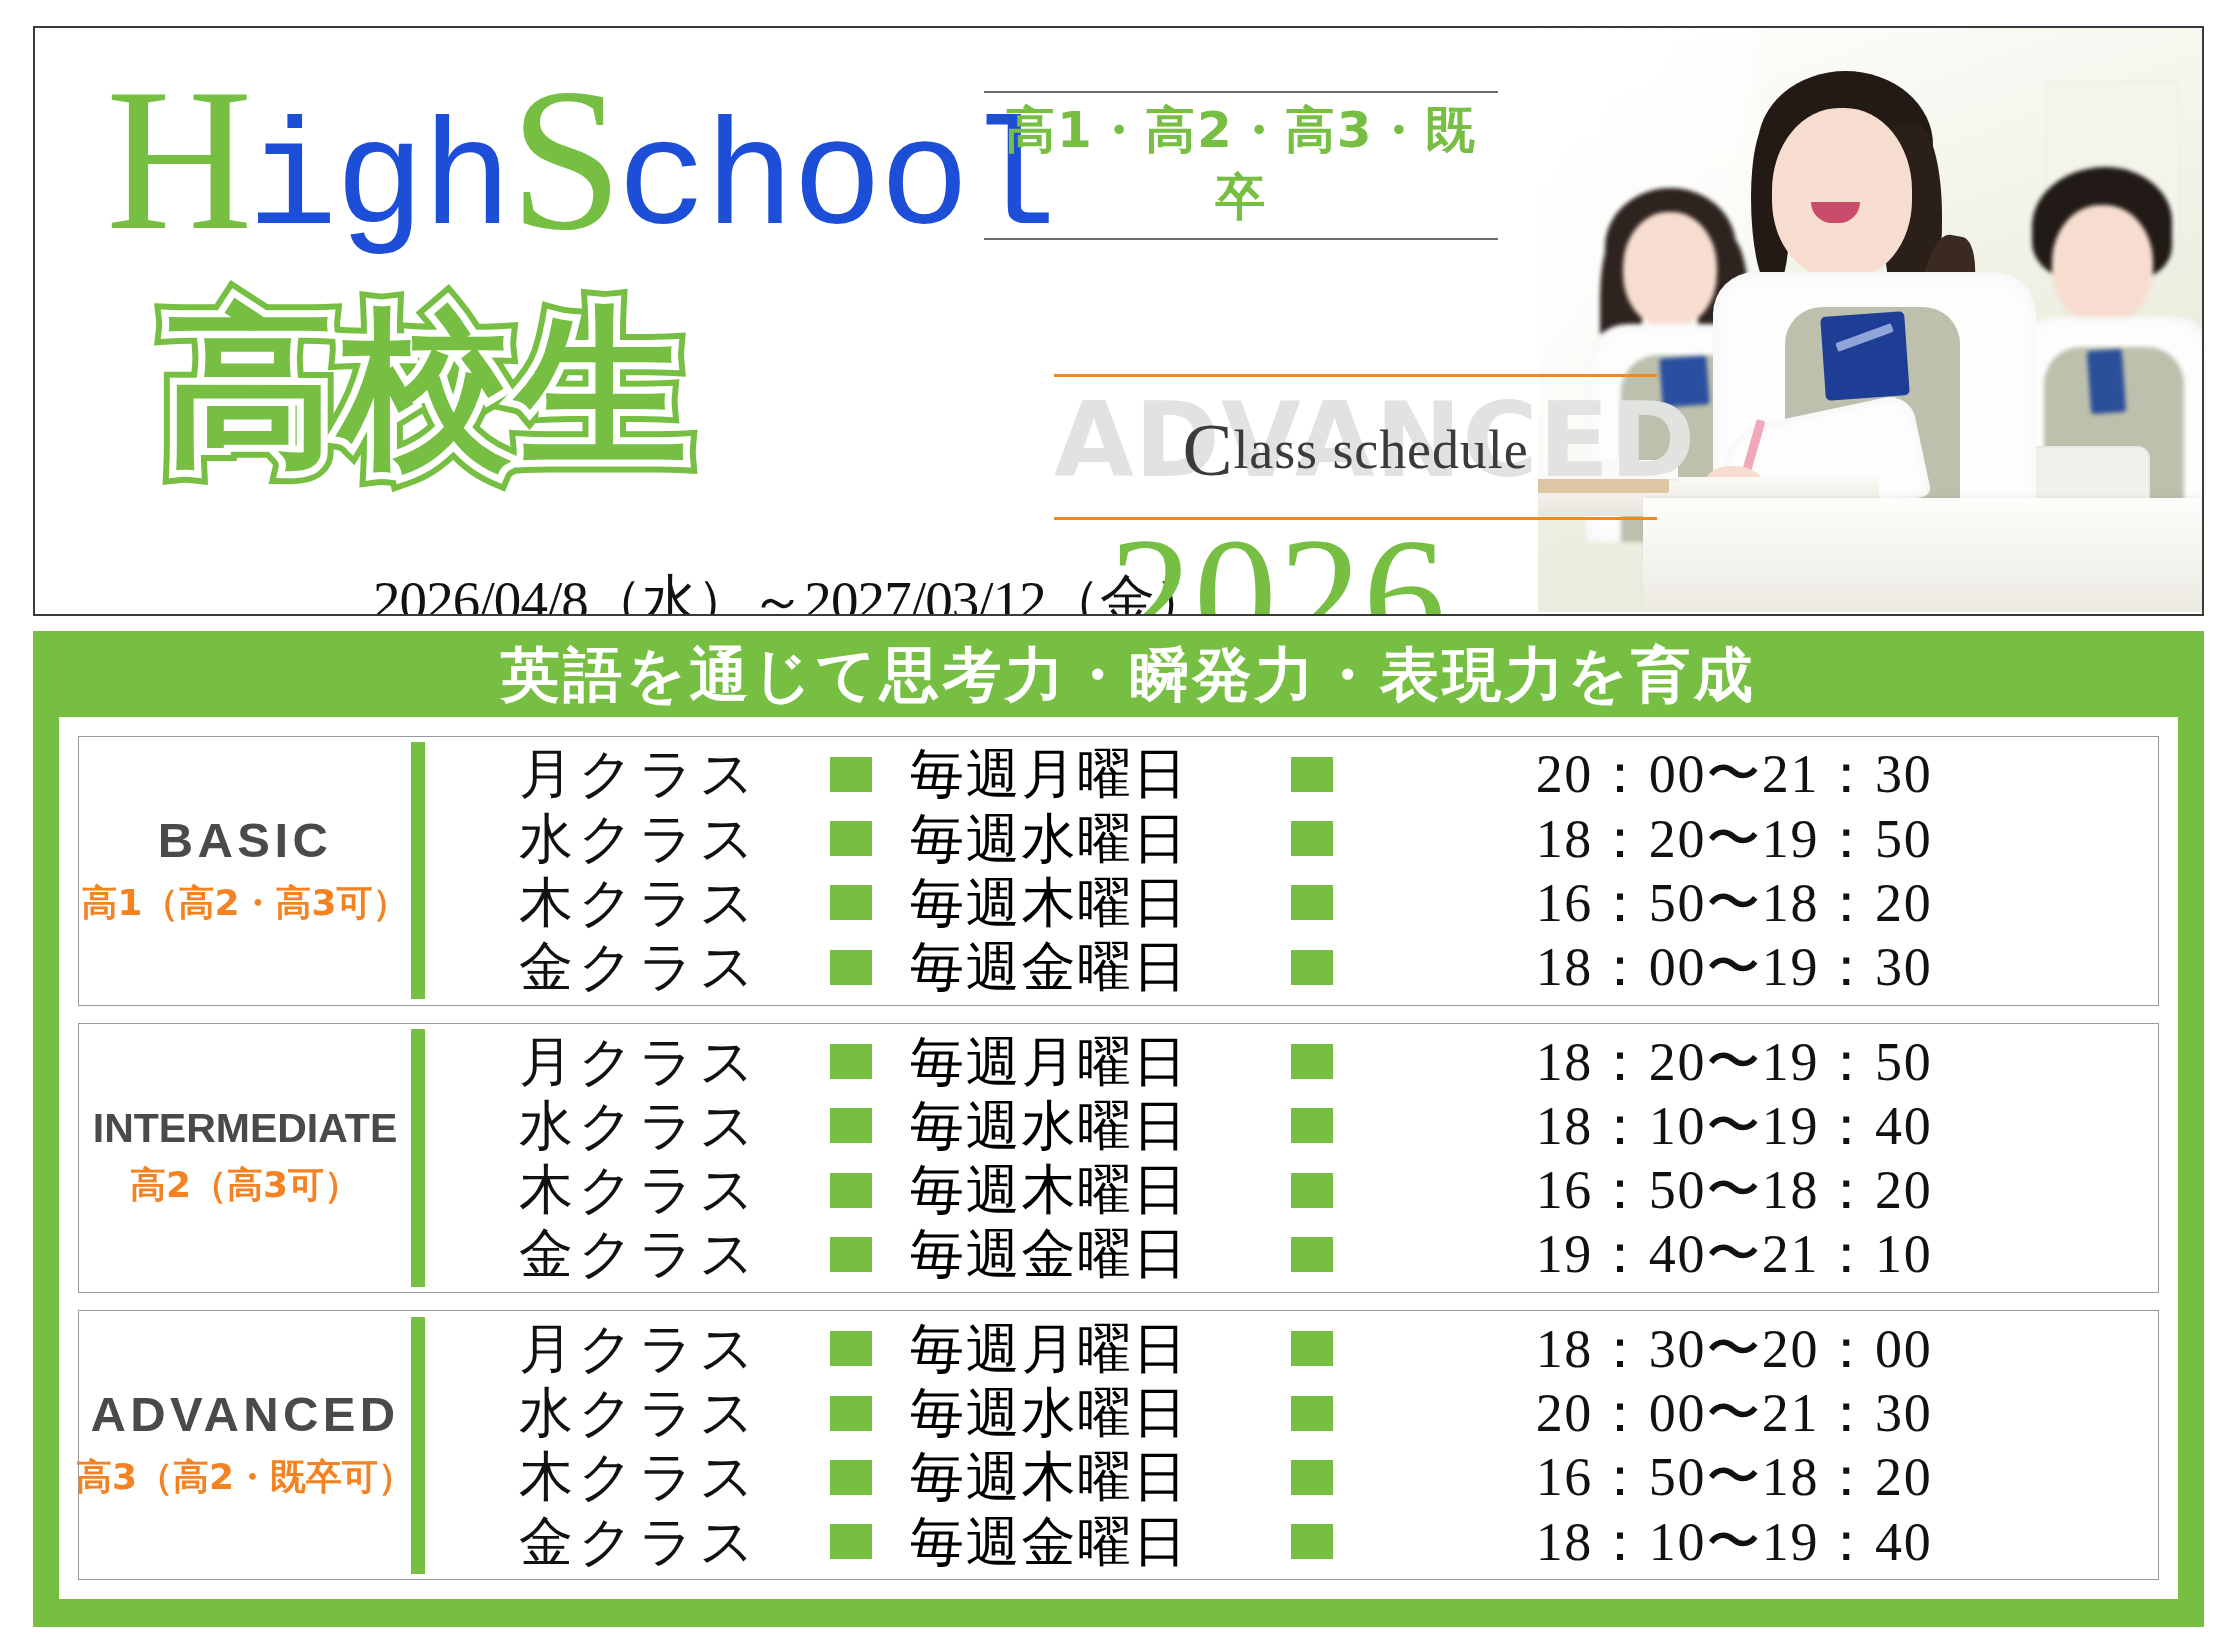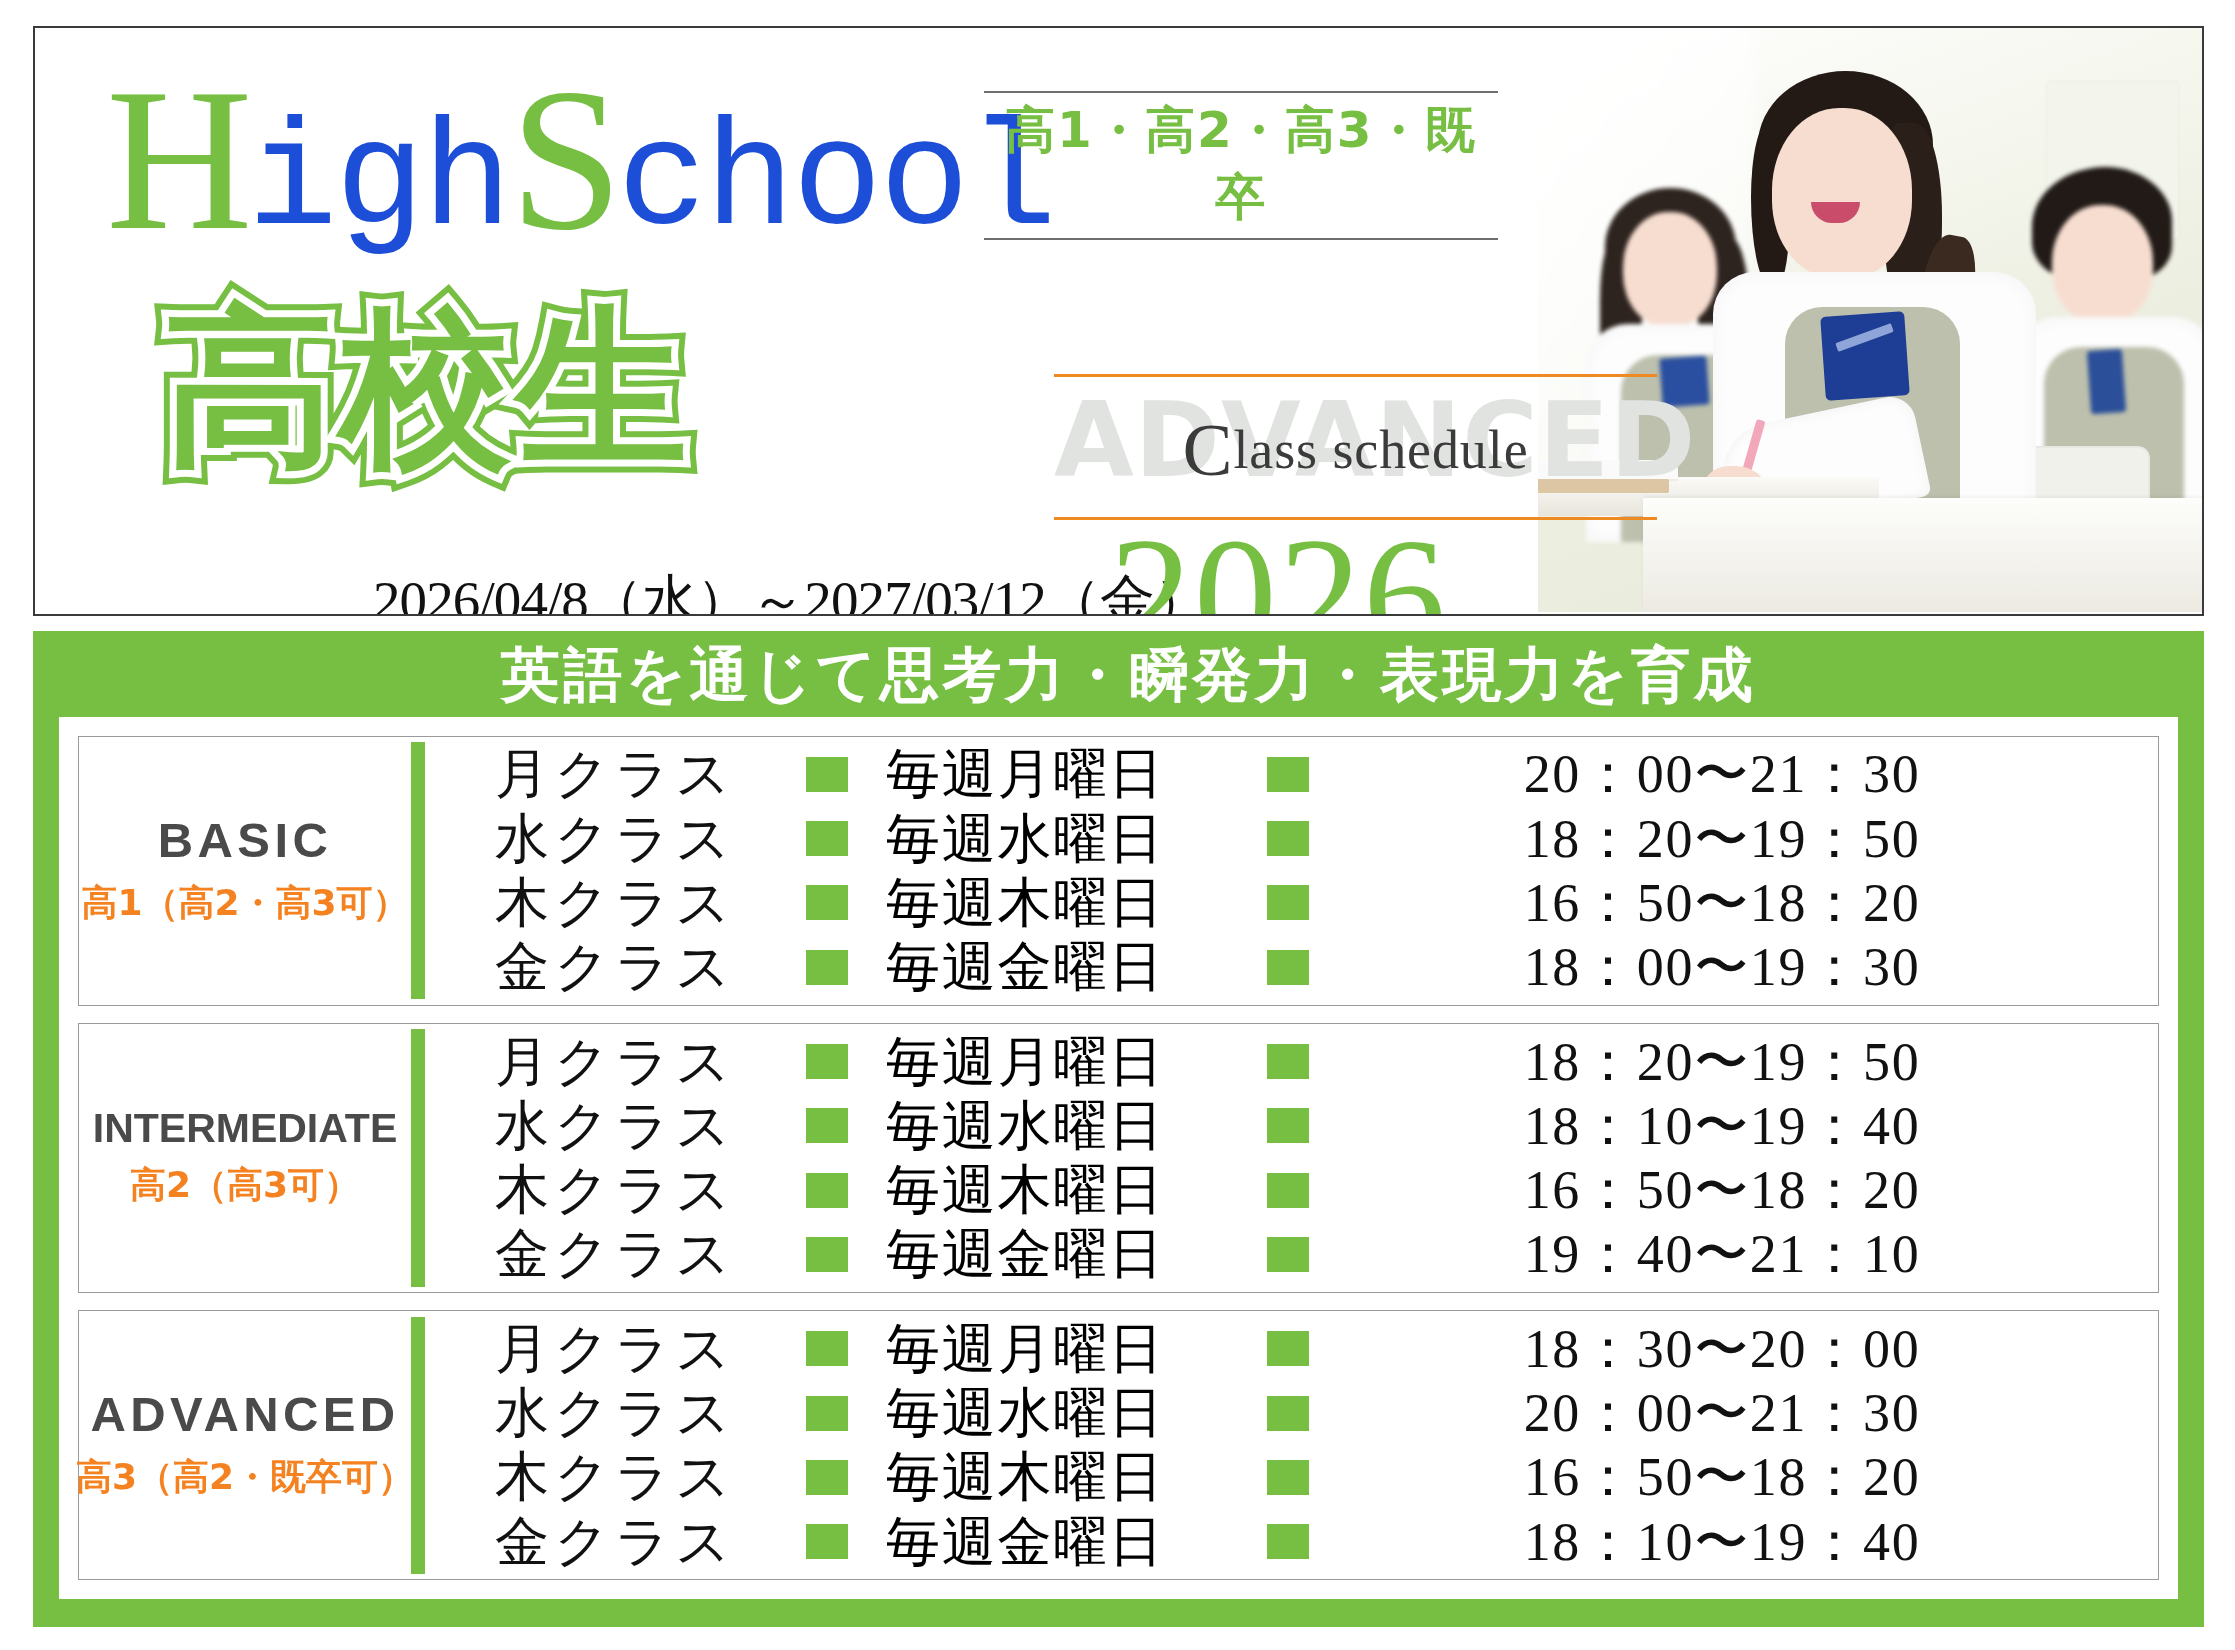--- a/index.html
+++ b/index.html
@@ -404,21 +404,21 @@
     display: flex;
     flex-direction: column;
     justify-content: center;
     padding: 5.2px 0 5.2px 0;
     min-width: 0;
   }
   .srow {
     display: flex;
     align-items: center;
     height: 25%;
-    padding-left: 70px;
+    padding-left: 94px;
     box-sizing: border-box;
   }
   .cell-class {
     width: 297px;
     flex: 0 0 297px;
     font-family: "DejaVu Sans", sans-serif;
     font-size: 54px;
     color: #111111;
     letter-spacing: 5.2px;
     white-space: nowrap;

